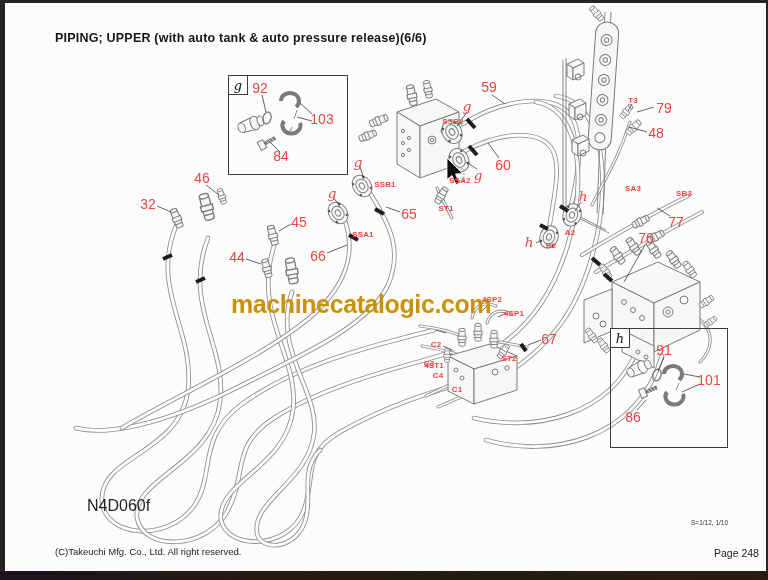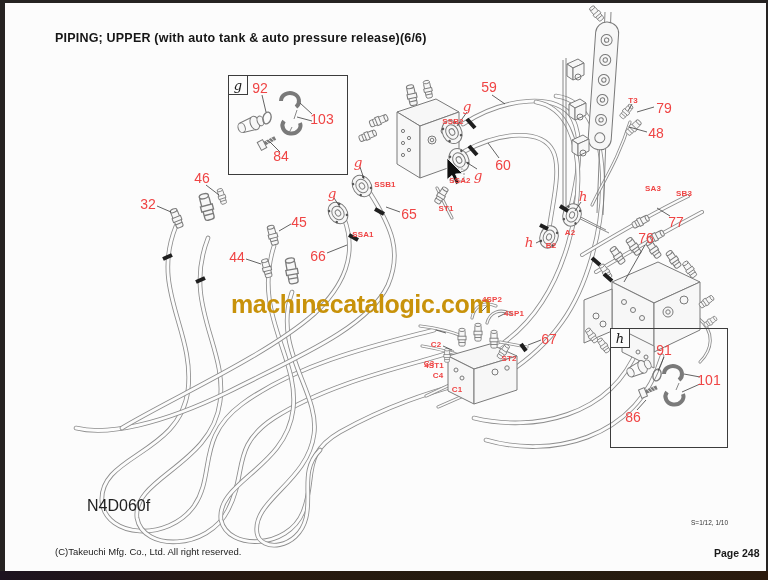--- a/index.html
+++ b/index.html
@@ -19,21 +19,21 @@
   .letterbox{position:absolute;left:-1px;top:-1px;width:18px;height:18px;border:1.2px solid #3c3c3c;
              display:flex;align-items:center;justify-content:center;font-family:"DejaVu Serif",serif;
              font-style:italic;font-size:13px;color:#161616;background:#fcfcfc;}
   .lbl{position:absolute;transform:translate(-50%,-50%);color:#ef4444;white-space:nowrap;}
   .num{font-size:14px;}
   .port{font-size:8px;font-weight:700;letter-spacing:.1px;}
   .ref{font-family:"DejaVu Serif",serif;font-style:italic;font-size:13.5px;}
   .drawno{position:absolute;left:87px;top:497px;font-size:16px;color:#222;}
   .scalenote{position:absolute;left:691px;top:519px;font-size:6.5px;color:#333;}
   .copyright{position:absolute;left:55px;top:546px;font-size:9.5px;color:#222;}
-  .pagenum{position:absolute;left:714px;top:547px;font-size:10.5px;font-weight:700;color:#1a1a1a;}
+  .pagenum{position:absolute;left:714px;top:547px;font-size:10.5px;font-weight:400;color:#1a1a1a;}
   
   .tube{fill:none;stroke:#8d8d8d;stroke-width:4.6;stroke-linecap:round;}
   .tube-in{fill:none;stroke:#fcfcfc;stroke-linecap:round;}
   .art{stroke:#7a7a7a;stroke-width:1;fill:#f7f7f7;}
   .artn{stroke:#7a7a7a;stroke-width:1;fill:none;}
   .ln{stroke:#3c3c3c;stroke-width:.8;fill:none;}
   .band{stroke:#1f1f1f;stroke-width:4;fill:none;}
 </style>
 </head>
 <body>
@@ -281,21 +281,21 @@
       <span class="lbl num" style="left: 549px; top: 339px;">67</span>
       <span class="lbl num" style="left: 664px; top: 350px;">91</span>
       <span class="lbl num" style="left: 709px; top: 380px;">101</span>
       <span class="lbl num" style="left: 633px; top: 417px;">86</span>
       <span class="lbl port" style="left: 453px; top: 121px;">SSB2</span>
       <span class="lbl port" style="left: 460px; top: 152px; margin-top: 28px;">SSA2</span>
       <span class="lbl port" style="left: 385px; top: 184px; text-align: center;">SSB1</span>
       <span class="lbl port" style="left: 363px; top: 234px;">SSA1</span>
       <span class="lbl port" style="left: 446px; top: 208px;">ST1</span>
       <span class="lbl port" style="left: 633px; top: 100px;">T3</span>
-      <span class="lbl port" style="left: 637px; top: 188px; padding-left: 32px;">SA3</span>
+      <span class="lbl port" style="left: 617px; top: 188px; padding-left: 32px;">SA3</span>
       <span class="lbl port" style="left: 684px; top: 193px;">SB3</span>
       <span class="lbl port" style="left: 570px; top: 232px;">A2</span>
       <span class="lbl port" style="left: 551px; top: 245px;">B2</span>
       <span class="lbl port" style="left: 429px; top: 327px; margin-top: 36px;">C3</span>
       <span class="lbl port" style="left: 436px; top: 344px;">C2</span>
       <span class="lbl port" style="left: 492px; top: 299px;">4SP2</span>
       <span class="lbl port" style="left: 514px; top: 313px;">4SP1</span>
       <span class="lbl port" style="left: 509px; top: 358px;">ST2</span>
       <span class="lbl port" style="left: 434px; top: 365px;">4ST1</span>
       <span class="lbl port" style="left: 438px; top: 375px;">C4</span>

